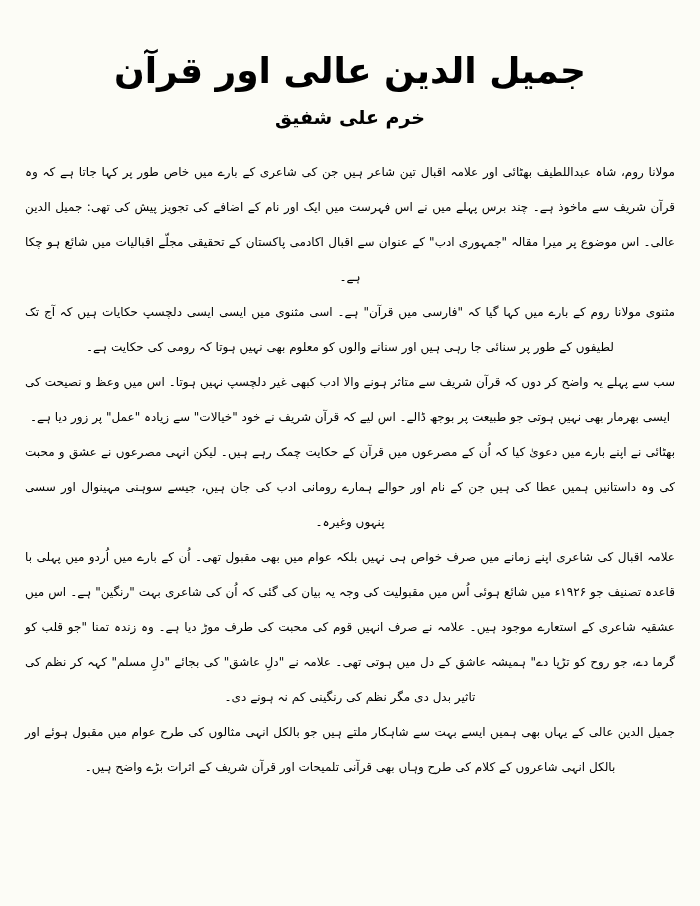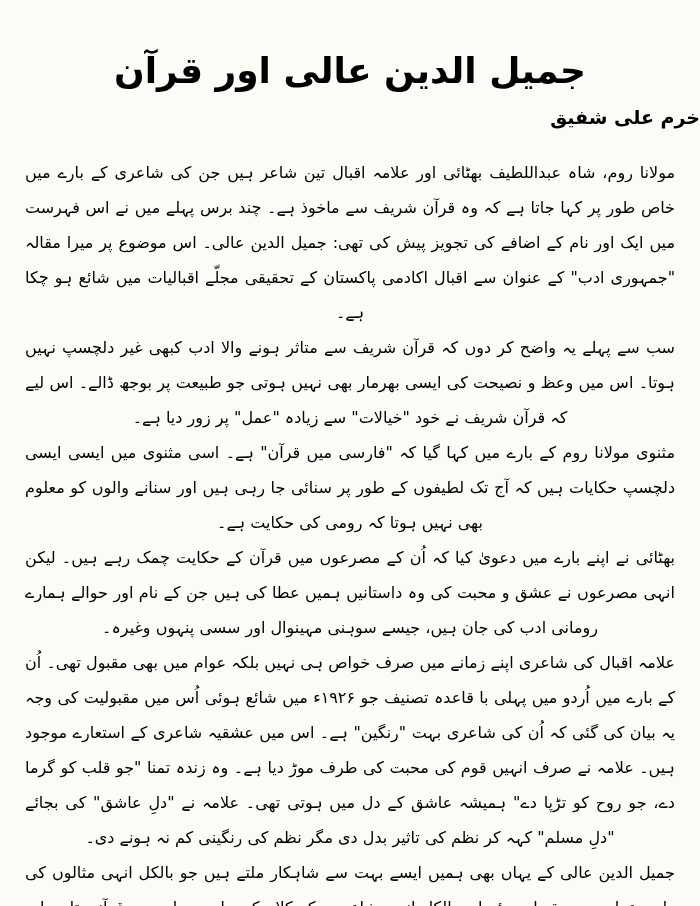--- a/index.html
+++ b/index.html
@@ -20,48 +20,49 @@
     direction: rtl;
     text-align: center;
     font-size: 36px;
     font-weight: bold;
     margin: 0;
     padding-top: 48px;
     line-height: 1.3;
   }
   .doc-author {
     direction: rtl;
+    text-align: center;
     font-size: 19px;
     font-weight: bold;
     margin-top: 10px;
     line-height: 1.3;
   }
   .doc-body {
     margin-top: 26px;
     padding: 0 25px;
   }
   .doc-body p {
     direction: rtl;
     unicode-bidi: embed;
     text-align: justify;
     text-align-last: center;
-    font-size: 16px;
+    font-size: 12px;
     line-height: 35px;
     margin: 0;
     padding: 0;
   }
 </style>
 </head>
 <body>
 
 <div class="page">
   <h1 class="doc-title">جمیل الدین عالی اور قرآن</h1>
   <div class="doc-author">خرم علی شفیق</div>
   <div class="doc-body">
     <p>مولانا روم، شاہ عبداللطیف بھٹائی اور علامہ اقبال تین شاعر ہیں جن کی شاعری کے بارے میں خاص طور پر کہا جاتا ہے کہ وہ قرآن شریف سے ماخوذ ہے۔ چند برس پہلے میں نے اس فہرست میں ایک اور نام کے اضافے کی تجویز پیش کی تھی: جمیل الدین عالی۔ اس موضوع پر میرا مقالہ "جمہوری ادب" کے عنوان سے اقبال اکادمی پاکستان کے تحقیقی مجلّے اقبالیات میں شائع ہو چکا ہے۔</p>
+    <p>مثنوی مولانا روم کے بارے میں کہا گیا کہ "فارسی میں قرآن" ہے۔ اسی مثنوی میں ایسی ایسی دلچسپ حکایات ہیں کہ آج تک لطیفوں کے طور پر سنائی جا رہی ہیں اور سنانے والوں کو معلوم بھی نہیں ہوتا کہ رومی کی حکایت ہے۔</p>
     <p>سب سے پہلے یہ واضح کر دوں کہ قرآن شریف سے متاثر ہونے والا ادب کبھی غیر دلچسپ نہیں ہوتا۔ اس میں وعظ و نصیحت کی ایسی بھرمار بھی نہیں ہوتی جو طبیعت پر بوجھ ڈالے۔ اس لیے کہ قرآن شریف نے خود "خیالات" سے زیادہ "عمل" پر زور دیا ہے۔</p>
-    <p>مثنوی مولانا روم کے بارے میں کہا گیا کہ "فارسی میں قرآن" ہے۔ اسی مثنوی میں ایسی ایسی دلچسپ حکایات ہیں کہ آج تک لطیفوں کے طور پر سنائی جا رہی ہیں اور سنانے والوں کو معلوم بھی نہیں ہوتا کہ رومی کی حکایت ہے۔</p>
     <p>بھٹائی نے اپنے بارے میں دعویٰ کیا کہ اُن کے مصرعوں میں قرآن کے حکایت چمک رہے ہیں۔ لیکن انہی مصرعوں نے عشق و محبت کی وہ داستانیں ہمیں عطا کی ہیں جن کے نام اور حوالے ہمارے رومانی ادب کی جان ہیں، جیسے سوہنی مہینوال اور سسی پنہوں وغیرہ۔</p>
     <p>علامہ اقبال کی شاعری اپنے زمانے میں صرف خواص ہی نہیں بلکہ عوام میں بھی مقبول تھی۔ اُن کے بارے میں اُردو میں پہلی با قاعدہ تصنیف جو ۱۹۲۶ء میں شائع ہوئی اُس میں مقبولیت کی وجہ یہ بیان کی گئی کہ اُن کی شاعری بہت "رنگین" ہے۔ اس میں عشقیہ شاعری کے استعارے موجود ہیں۔ علامہ نے صرف انہیں قوم کی محبت کی طرف موڑ دیا ہے۔ وہ زندہ تمنا "جو قلب کو گرما دے، جو روح کو تڑپا دے" ہمیشہ عاشق کے دل میں ہوتی تھی۔ علامہ نے "دلِ عاشق" کی بجائے "دلِ مسلم" کہہ کر نظم کی تاثیر بدل دی مگر نظم کی رنگینی کم نہ ہونے دی۔</p>
     <p>جمیل الدین عالی کے یہاں بھی ہمیں ایسے بہت سے شاہکار ملتے ہیں جو بالکل انہی مثالوں کی طرح عوام میں مقبول ہوئے اور بالکل انہی شاعروں کے کلام کی طرح وہاں بھی قرآنی تلمیحات اور قرآن شریف کے اثرات بڑے واضح ہیں۔</p>
 
   </div>
 </div>
 
 </body></html>

